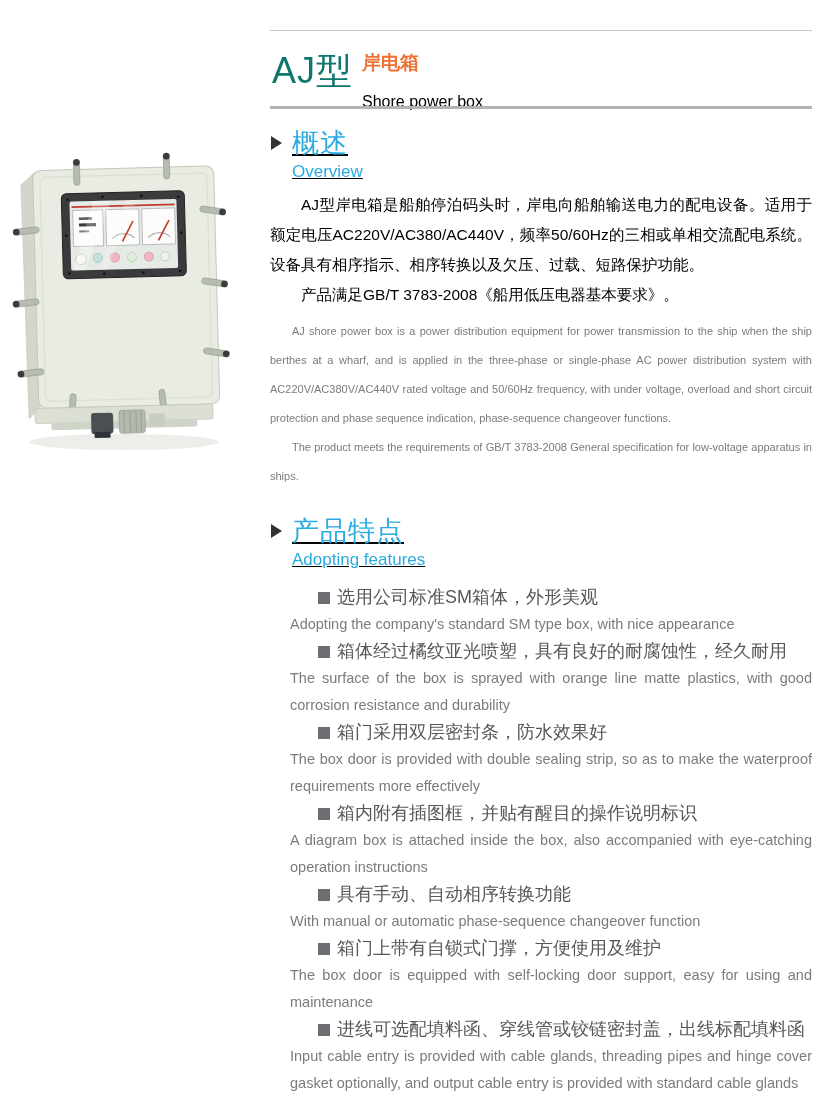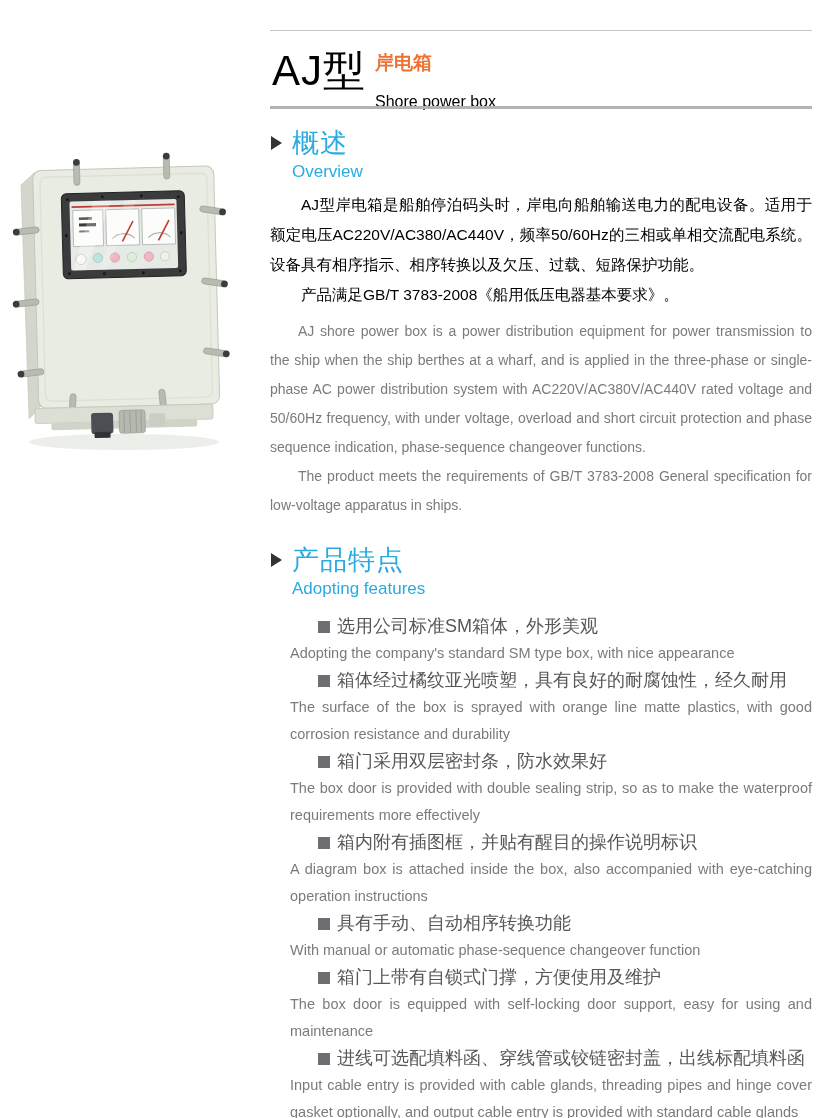--- a/index.html
+++ b/index.html
@@ -4,39 +4,39 @@
 <style>
   * { margin:0; padding:0; box-sizing:border-box; }
   html,body { width:830px; height:1118px; background:#ffffff; overflow:hidden;
               font-family:"Liberation Sans","DejaVu Sans",sans-serif; }
   .page { position:relative; width:830px; height:1118px; background:#fff; }
 
   .rule-top { position:absolute; left:270px; top:30px; width:542px; height:1px; background:#c6c6c6; }
   .rule-mid { position:absolute; left:270px; top:106px; width:542px; height:3px; background:#b3b3b3; }
 
   .header { position:absolute; left:272px; top:42px; display:flex; align-items:flex-start; }
-  .model  { font-size:42px; line-height:58px; color:#000000; letter-spacing:1px; }
+  .model  { font-size:36px; line-height:58px; color:#0f766e; letter-spacing:1px; }
   .subwrap { margin-left:9px; margin-top:9px; }
   .sub-cn { font-size:19px; font-weight:bold; color:#ED7133; line-height:23px; }
   .sub-en { font-size:16px; color:#000000; line-height:21px;margin-top:17px; }
 
   .figure { position:absolute; left:4px; top:132px; width:262px; height:334px; }
 
   .content { position:absolute; left:270px; top:128px; width:542px; }
 
-  .section-head { position:relative; padding-left:22px; }
+  .section-head { position:relative; padding-left:22px;text-decoration:underline; }
   .tri { position:absolute; left:1px; top:8px; width:0; height:0;
          border-left:11px solid #333; border-top:7px solid transparent; border-bottom:7px solid transparent; }
   .sec-cn { font-size:27px; color:#29ABE2; line-height:31px; letter-spacing:1px; }
   .sec-en { font-size:17px; color:#29ABE2; line-height:21px; margin-top:2px; }
 
   .cn-para { font-size:15.5px; line-height:30px; color:#000000; text-align:justify; text-indent:2em; }
   .cn-block { margin-top:8px; }
   .en-block { margin-top:7px; }
-  .en-para { font-size:14px; line-height:29px; color:#7B7B7B; text-align:justify; text-indent:2em; }
+  .en-para { font-size:11px; line-height:29px; color:#7B7B7B; text-align:justify; text-indent:2em; }
 
   .features { margin-top:25px; }
   .feat-list { margin-top:14px; }
   .feat-cn { font-size:18px; color:#575757; line-height:27px;margin-left:48px; }
   .bullet { display:inline-block; width:12px; height:12px; background:#6D6E71; margin-right:7px; vertical-align:-1px; }
   .feat-en { font-size:14.5px; color:#7B7B7B; line-height:27px; text-align:justify; padding-left:20px; }
 </style>
 </head>
 <body>
 

